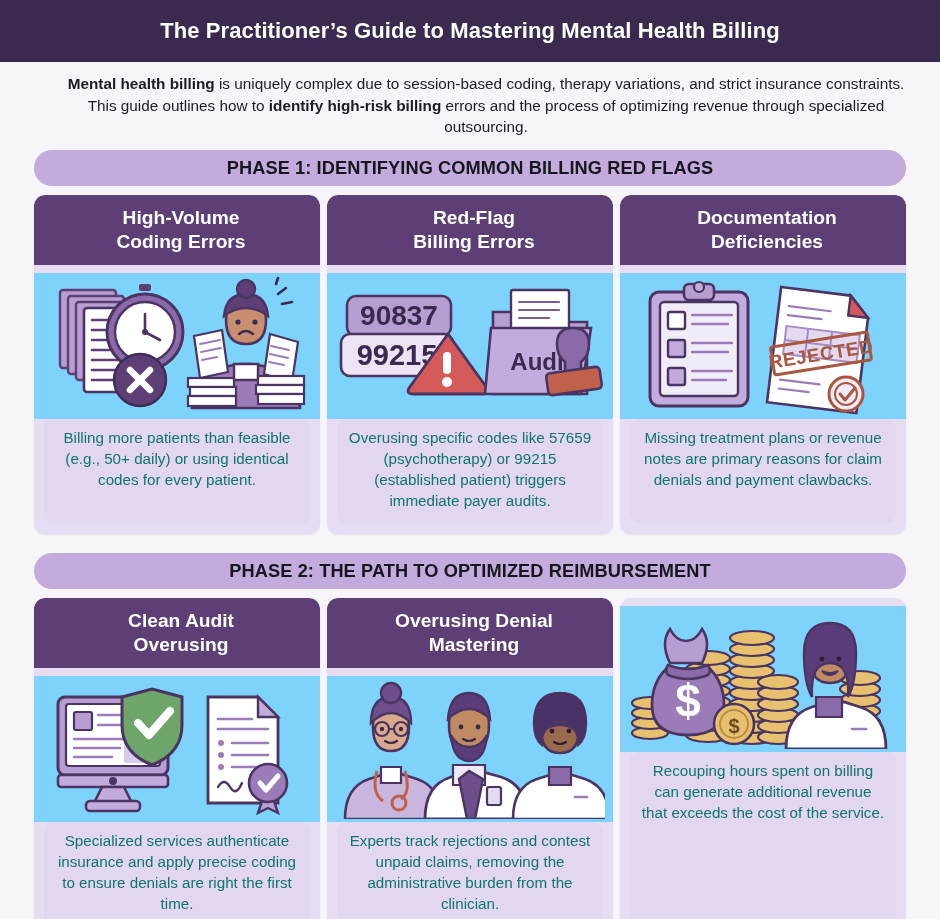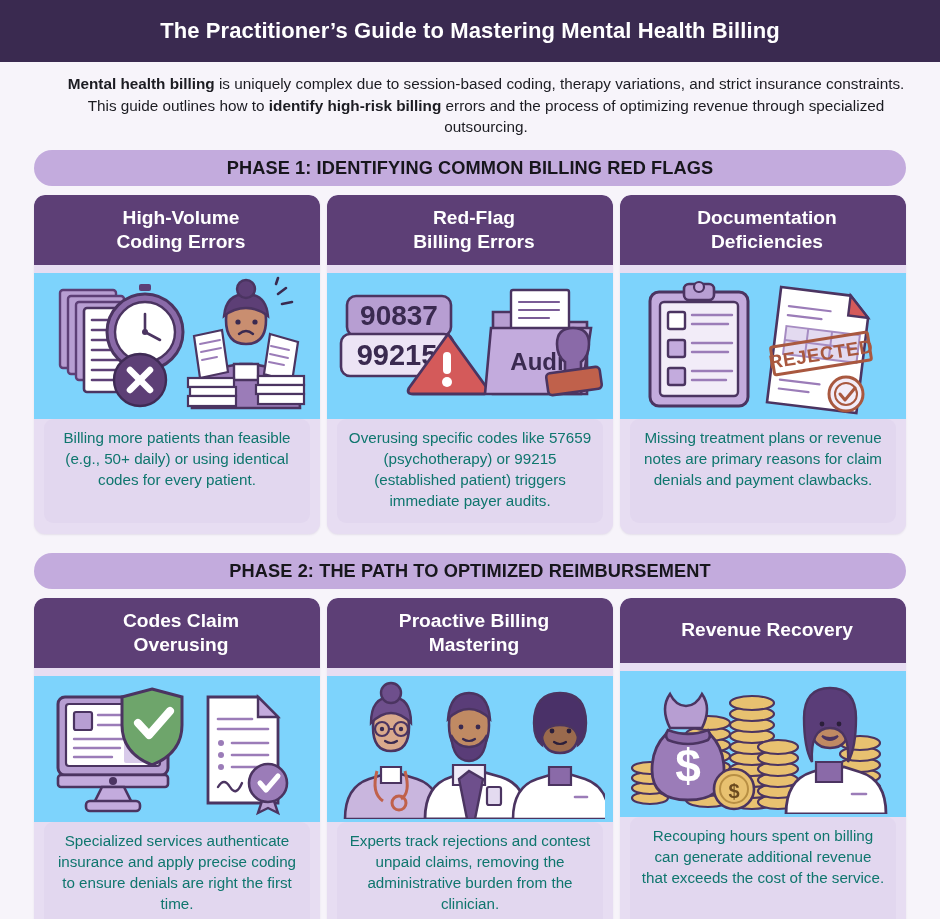--- a/index.html
+++ b/index.html
@@ -324,21 +324,21 @@
   </div>
 
   <div class="phase-2-wrap">
     <div class="phase-banner">PHASE 2: THE PATH TO OPTIMIZED REIMBURSEMENT</div>
 
     <div class="card-row tall">
 
       <div class="card">
         <div class="card-head">
           <div>
-            <span>Codes Claim</span>
+            <span>Clean Audit</span>
             <span>Overusing</span>
           </div>
         </div>
         <div class="card-art">
           <svg width="270" height="140" viewBox="0 0 270 140">
 
             <rect x="16" y="18" width="110" height="78" rx="7" fill="#b79ed2" stroke="#4b3461" stroke-width="3"></rect>
             <rect x="24" y="25" width="94" height="62" rx="3" fill="#ffffff" stroke="#4b3461" stroke-width="2.2"></rect>
             <rect x="32" y="33" width="18" height="18" rx="2" fill="#b79ed2" stroke="#4b3461" stroke-width="2.2"></rect>
             <g stroke="#9b7cb8" stroke-width="2.4" stroke-linecap="round">
@@ -377,21 +377,21 @@
             <circle cx="226" cy="104" r="19" fill="#9b7cb8" stroke="#4b3461" stroke-width="2.6"></circle>
             <path d="M218 104 l6 7 l12 -14" fill="none" stroke="#ffffff" stroke-width="5" stroke-linecap="round" stroke-linejoin="round"></path>
           </svg>
         </div>
         <div class="card-text">Specialized services authenticate insurance and apply precise coding to ensure denials are right the first time.</div>
       </div>
 
       <div class="card">
         <div class="card-head">
           <div>
-            <span>Proactive Billing</span>
+            <span>Overusing Denial</span>
             <span>Mastering</span>
           </div>
         </div>
         <div class="card-art">
           <svg width="270" height="140" viewBox="0 0 270 140">
 
             <g>
               <path d="M10 140 q0-32 24-40 l16-5 h16 l16 5 q24 8 24 40 z" fill="#c9b6de" stroke="#4b3461" stroke-width="2.6"></path>
               <path d="M46 88 h20 v16 h-20z" fill="#ffffff" stroke="#4b3461" stroke-width="2.2"></path>
               <path d="M38 48 q0-22 18-22 q18 0 18 22 q0 24-18 24 q-18 0-18-24z" fill="#d9a98c" stroke="#4b3461" stroke-width="2.6"></path>
@@ -432,26 +432,20 @@
               <circle cx="234" cy="52" r="2.4" fill="#2b1f3a"></circle>
               <path d="M219 63 q6 4 12 0" fill="none" stroke="#2b1f3a" stroke-width="2.2" stroke-linecap="round"></path>
               <line x1="240" y1="118" x2="252" y2="118" stroke="#9b7cb8" stroke-width="2.6" stroke-linecap="round"></line>
             </g>
           </svg>
         </div>
         <div class="card-text">Experts track rejections and contest unpaid claims, removing the administrative burden from the clinician.</div>
       </div>
 
       <div class="card">
-        <div class="card-head">
-          <div>
-            <span>Revenue Recovery</span>
-            <span></span>
-          </div>
-        </div>
         <div class="card-art">
           <svg width="270" height="140" viewBox="0 0 270 140">
 
             <g fill="#e8c170" stroke="#4b3461" stroke-width="2.2">
               <ellipse cx="22" cy="124" rx="18" ry="6"></ellipse>
               <ellipse cx="22" cy="114" rx="18" ry="6"></ellipse>
               <ellipse cx="22" cy="104" rx="18" ry="6"></ellipse>
               <ellipse cx="22" cy="94" rx="18" ry="6"></ellipse>
             </g>
 

